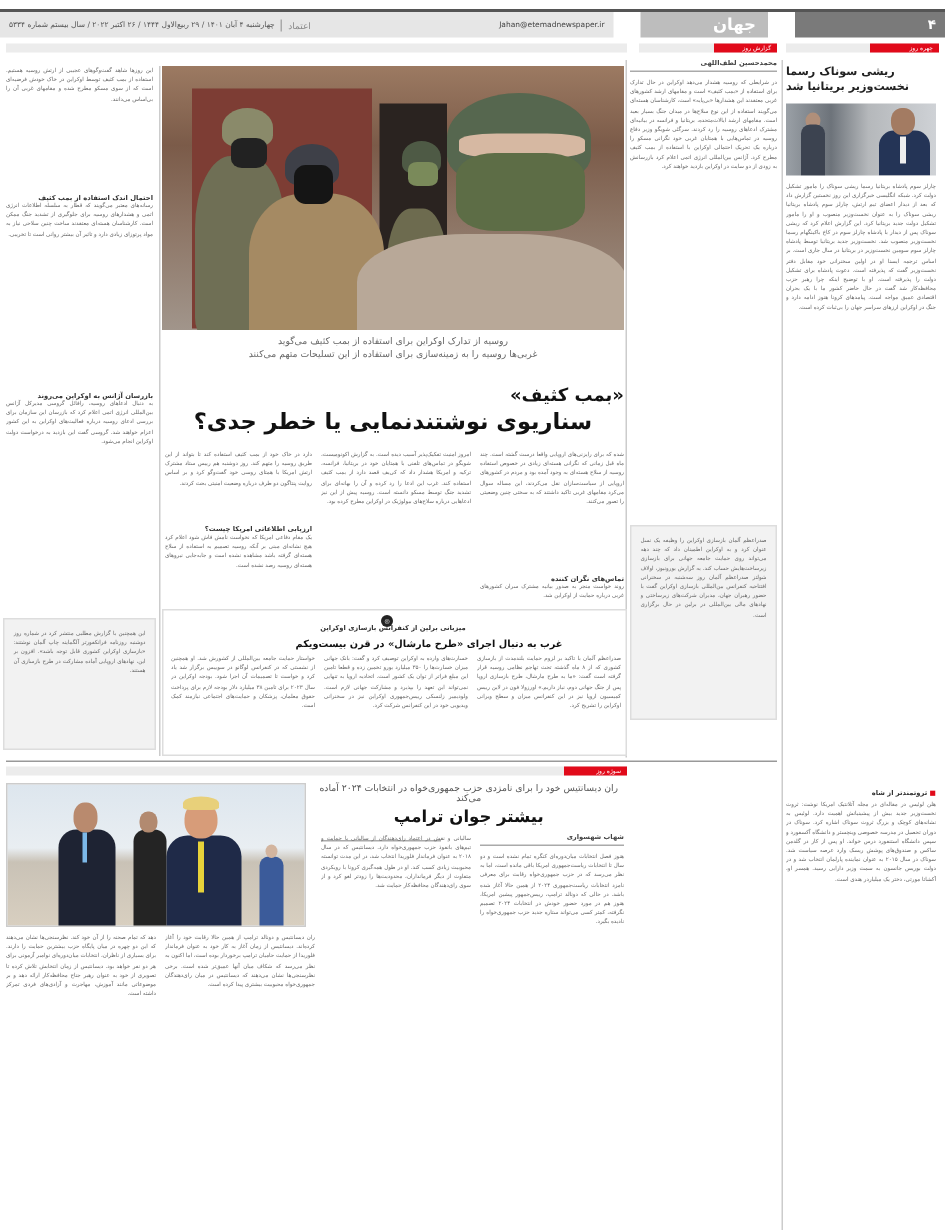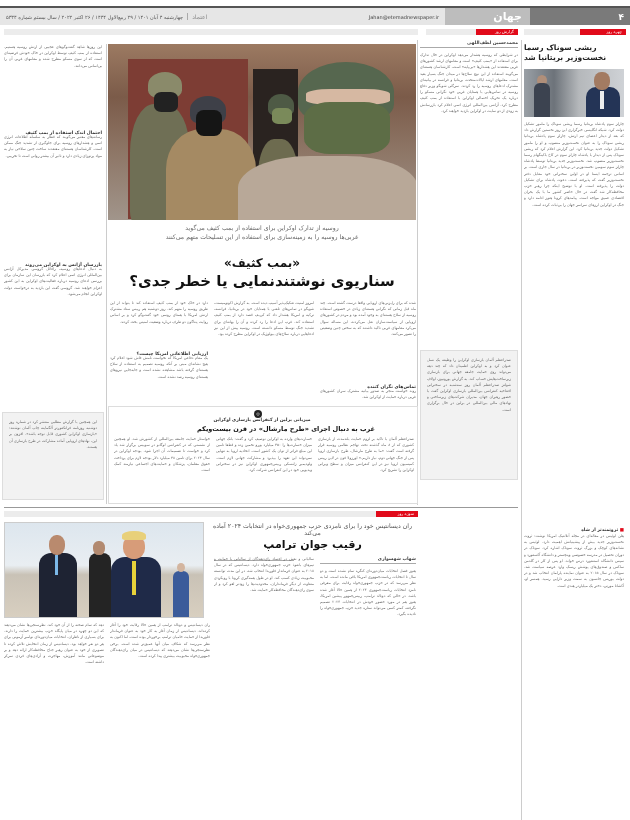--- a/index.html
+++ b/index.html
@@ -1,20 +1,20 @@
 <!DOCTYPE html>
 <html><head>
 <meta charset="utf-8">
 <style>
   * { box-sizing: border-box; margin: 0; padding: 0; }
   html, body { width: 630px; height: 820px; background: #fff; overflow: hidden; }
   body { font-family: "DejaVu Sans", sans-serif; color: #222; direction: rtl; position: relative; }
 
   .topline { position: absolute; left: 0; top: 6px; width: 630px; height: 2px; background: #555; }
-  .header { position: absolute; left: 0; top: 8px; width: 630px; height: 17px; display: flex; direction: ltr; }
+  .header { position: absolute; left: 0; top: 8px; width: 630px; height: 17px; display: flex; direction: ltr; gap: 18px; }
   .header .meta-bar { flex: 1; background: #e6e6e6; display: flex; align-items: center; justify-content: space-between; padding: 0 6px; font-size: 5px; color: #555; }
   .header .meta-left { display: flex; align-items: center; gap: 4px; direction: rtl; }
   .header .logo { font-family: "DejaVu Serif", serif; font-size: 6px; color: #888; padding-left: 4px; border-left: 1px solid #aaa; }
   .header .email { font-size: 5px; color: #444; direction: ltr; }
   .header .section-name { width: 85px; background: #bdbdbd; color: #fff; font-size: 11px; font-weight: bold; display: flex; align-items: center; justify-content: flex-end; padding-right: 8px; }
   .header .page-num { width: 100px; background: #7a7a7a; color: #fff; font-size: 9px; font-weight: bold; display: flex; align-items: center; justify-content: flex-end; padding-right: 6px; }
 
   .subbar { position: absolute; top: 29px; height: 6px; background: #ececec; }
   .tag { position: absolute; height: 6px; background: #e10a1a; color: #fff; font-size: 4px; line-height: 6px; padding: 0 4px; text-align: right; }
 
@@ -42,21 +42,21 @@
   
   .main-photo { position: absolute; left: 108px; top: 44px; width: 308px; height: 176px; overflow: hidden;
     background: linear-gradient(180deg, #9c7a62 0%, #7b5b49 30%, #8d7565 60%, #a1958b 100%); }
   .main-photo .door { position: absolute; left: 20px; top: 15px; width: 120px; height: 160px; background: #7d3d34; }
   .main-photo .dark { position: absolute; left: 145px; top: 25px; width: 45px; height: 100px; background: #2a2320; }
   .soldier { position: absolute; border-radius: 40% 40% 10% 10%; }
   .helm { position: absolute; border-radius: 50% 50% 30% 30%; }
   .mask { position: absolute; border-radius: 30%; }
 
   .kicker { position: absolute; left: 108px; top: 223px; width: 308px; font-size: 6.2px; line-height: 9px; text-align: center; color: #666; }
-  .headline1 { position: absolute; left: 108px; top: 256px; width: 308px; font-size: 12px; font-weight: bold; text-align: center; color: #111; }
+  .headline1 { position: absolute; left: 108px; top: 256px; width: 308px; font-size: 12px; font-weight: bold; text-align: right; color: #111; }
   .headline2 { position: absolute; left: 108px; top: 272px; width: 308px; font-size: 15px; font-weight: bold; text-align: center; color: #111; }
 
   .col { position: absolute; }
   .divider-h { position: absolute; height: 1px; background: #bbb; }
   .divider-v { position: absolute; width: 1px; background: #ccc; }
 
   .mid-kicker { position: absolute; left: 108px; top: 417px; width: 320px; font-size: 4.5px; font-weight: bold; text-align: center; color: #333; }
   .mid-headline { position: absolute; left: 108px; top: 425px; width: 320px; font-size: 6.5px; font-weight: bold; text-align: center; color: #111; }
   .mid-icon { position: absolute; left: 254px; top: 410px; width: 8px; height: 8px; border-radius: 50%; background: #222; color: #fff; font-size: 4px; text-align: center; line-height: 8px; }
 
@@ -164,21 +164,21 @@
 <div class="mid-headline" style="width:356px;">غرب به دنبال اجرای «طرح مارشال» در قرن بیست‌ویکم</div>
 <div class="col bodytext" style="left:318px;top:436px;width:96px;height:64px;">صدراعظم آلمان با تاکید بر لزوم حمایت بلندمدت از بازسازی کشوری که از ۸ ماه گذشته تحت تهاجم نظامی روسیه قرار گرفته است گفت: «ما به طرح مارشال، طرح بازسازی اروپا پس از جنگ جهانی دوم، نیاز داریم.» اورزولا فون در لاین رییس کمیسیون اروپا نیز در این کنفرانس میزان و سطح ویرانی اوکراین را تشریح کرد.</div>
 <div class="col bodytext" style="left:216px;top:436px;width:96px;height:64px;">خسارت‌های وارده به اوکراین توصیف کرد و گفت: بانک جهانی میزان خسارت‌ها را ۳۵۰ میلیارد یورو تخمین زده و قطعا تامین این مبلغ فراتر از توان یک کشور است. اتحادیه اروپا به تنهایی نمی‌تواند این تعهد را بپذیرد و مشارکت جهانی لازم است. ولودیمیر زلنسکی رییس‌جمهوری اوکراین نیز در سخنرانی ویدیویی خود در این کنفرانس شرکت کرد.</div>
 <div class="col bodytext" style="left:114px;top:436px;width:96px;height:64px;">خواستار حمایت جامعه بین‌المللی از کشورش شد. او همچنین از نشستی که در کنفرانس لوگانو در سوییس برگزار شد یاد کرد و خواست تا تصمیمات آن اجرا شود. بودجه اوکراین در سال ۲۰۲۳ برای تامین ۳۸ میلیارد دلار بودجه لازم برای پرداخت حقوق معلمان، پزشکان و حمایت‌های اجتماعی نیازمند کمک است.</div>
 
 <div class="divider-h" style="left:4px;top:507px;width:514px;background:#999;"></div>
 <div class="subbar" style="left:4px;top:511px;width:414px;"></div>
 <div class="tag" style="left:376px;top:511px;width:42px;">سوژه روز</div>
 
 <div class="bottom-kicker" style="left:205px;width:215px;font-size:6.2px;">ران دیسانتیس خود را برای نامزدی حزب جمهوری‌خواه در انتخابات ۲۰۲۴ آماده می‌کند</div>
-<div class="bottom-headline" style="left:205px;width:215px;">رقیب جوان ترامپ</div>
+<div class="bottom-headline" style="left:205px;width:215px;">بیشتر جوان ترامپ</div>
 
 <div class="trump-photo">
   <div style="position:absolute;left:34px;top:30px;width:38px;height:66px;background:#1e2333;border-radius:12px 12px 0 0;"></div>
   <div style="position:absolute;left:44px;top:12px;width:16px;height:20px;background:#b98a6e;border-radius:45%;"></div>
   <div style="position:absolute;left:50px;top:32px;width:3px;height:20px;background:#7cb8e8;"></div>
   <div style="position:absolute;left:84px;top:30px;width:22px;height:66px;background:#242424;border-radius:8px 8px 0 0;"></div>
   <div style="position:absolute;left:88px;top:18px;width:12px;height:14px;background:#b28a70;border-radius:45%;"></div>
   <div style="position:absolute;left:106px;top:34px;width:50px;height:62px;background:#1f2a48;border-radius:14px 14px 0 0;"></div>
   <div style="position:absolute;left:118px;top:12px;width:22px;height:24px;background:#d79c79;border-radius:45%;"></div>
   <div style="position:absolute;left:117px;top:8px;width:24px;height:9px;background:#e8d07a;border-radius:50% 50% 20% 20%;"></div>

